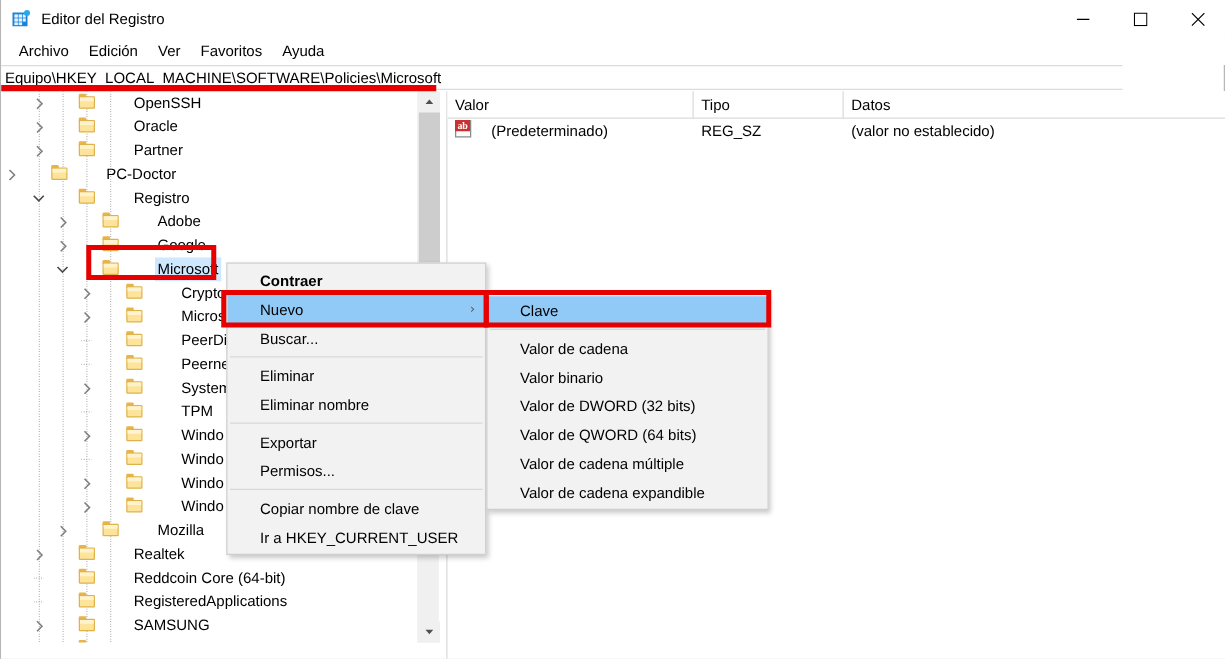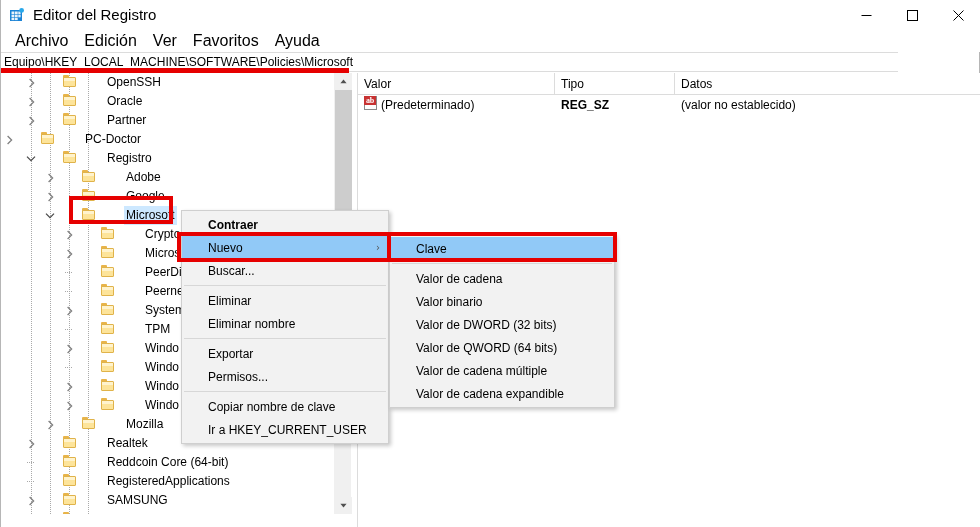--- a/index.html
+++ b/index.html
@@ -27,21 +27,21 @@
     border-bottom: 1px solid #ffffff;
     display: flex; align-items: center;
   }
   .app-icon {
     width: 16px; height: 16px;
     margin-left: 8px; margin-right: 8px;
     position: relative;
     flex: 0 0 auto;
   }
   .app-title {
-    font-size: 15px; color: #000000;
+    font-size: 12px; color: #000000;
     white-space: nowrap;
   }
   .wincontrols {
     position: absolute; right: 0; top: 0;
     height: 30px; display: flex;
   }
   .wc {
     width: 46px; height: 30px;
     display: flex; align-items: center; justify-content: center;
     font-size: 11px; color: #000;
@@ -52,21 +52,21 @@
 
   
   .menubar {
     position: absolute; left: 0; top: 30px;
     width: 980px; height: 22px;
     background: #ffffff;
     display: flex; align-items: center;
     padding-left: 6px;
   }
   .menuitem {
-    font-size: 16px; color: #000;
+    font-size: 12px; color: #000;
     padding: 3px 8px;
     white-space: nowrap;
     cursor: default;
   }
 
   
   .addressbar {
     position: absolute; left: 0; top: 52px;
     width: 897px; height: 20px;
     background: #ffffff;
@@ -227,21 +227,21 @@
     height: 20px;
     display: flex; align-items: center;
     font-size: 12px; color: #000;
     padding-left: 6px;
     overflow: hidden;
   }
   .abicon {
     width: 14px; height: 18px;
     flex: 0 0 auto;
     position: relative;
-    margin-right: 3px;
+    margin-right: 15px;
   }
   .abicon .sheet {
     position: absolute; left: 0; top: 0;
     width: 13px; height: 14px;
     background: #fdfdfd;
     border: 1px solid #8a8a8a;
   }
   .abicon .txt {
     position: absolute; left: 0px; top: 0px;
     width: 12px; height: 9px;
@@ -660,21 +660,21 @@
         </div>
       <div id="listbody">
           <div class="listrow">
             <div class="rcell" style="width: 197px;">
               <span class="abicon">
                 <span class="sheet"></span>
                 <span class="txt">ab</span>
               </span>
               <span>(Predeterminado)</span>
             </div>
-            <div class="rcell" style="width: 120px; font-weight: bold;">REG_SZ</div>
+            <div class="rcell" style="width: 120px;">REG_SZ</div>
             <div class="rcell" style="width: 306px;">(valor no establecido)</div>
           </div>
         </div>
     </div>
 
   </div>
 
   <div class="ctxmenu" style="left:180px; top:210px; width:208px;" id="ctxmenu">
       <div class="ctxitem bold">
         <span>Contraer</span>

